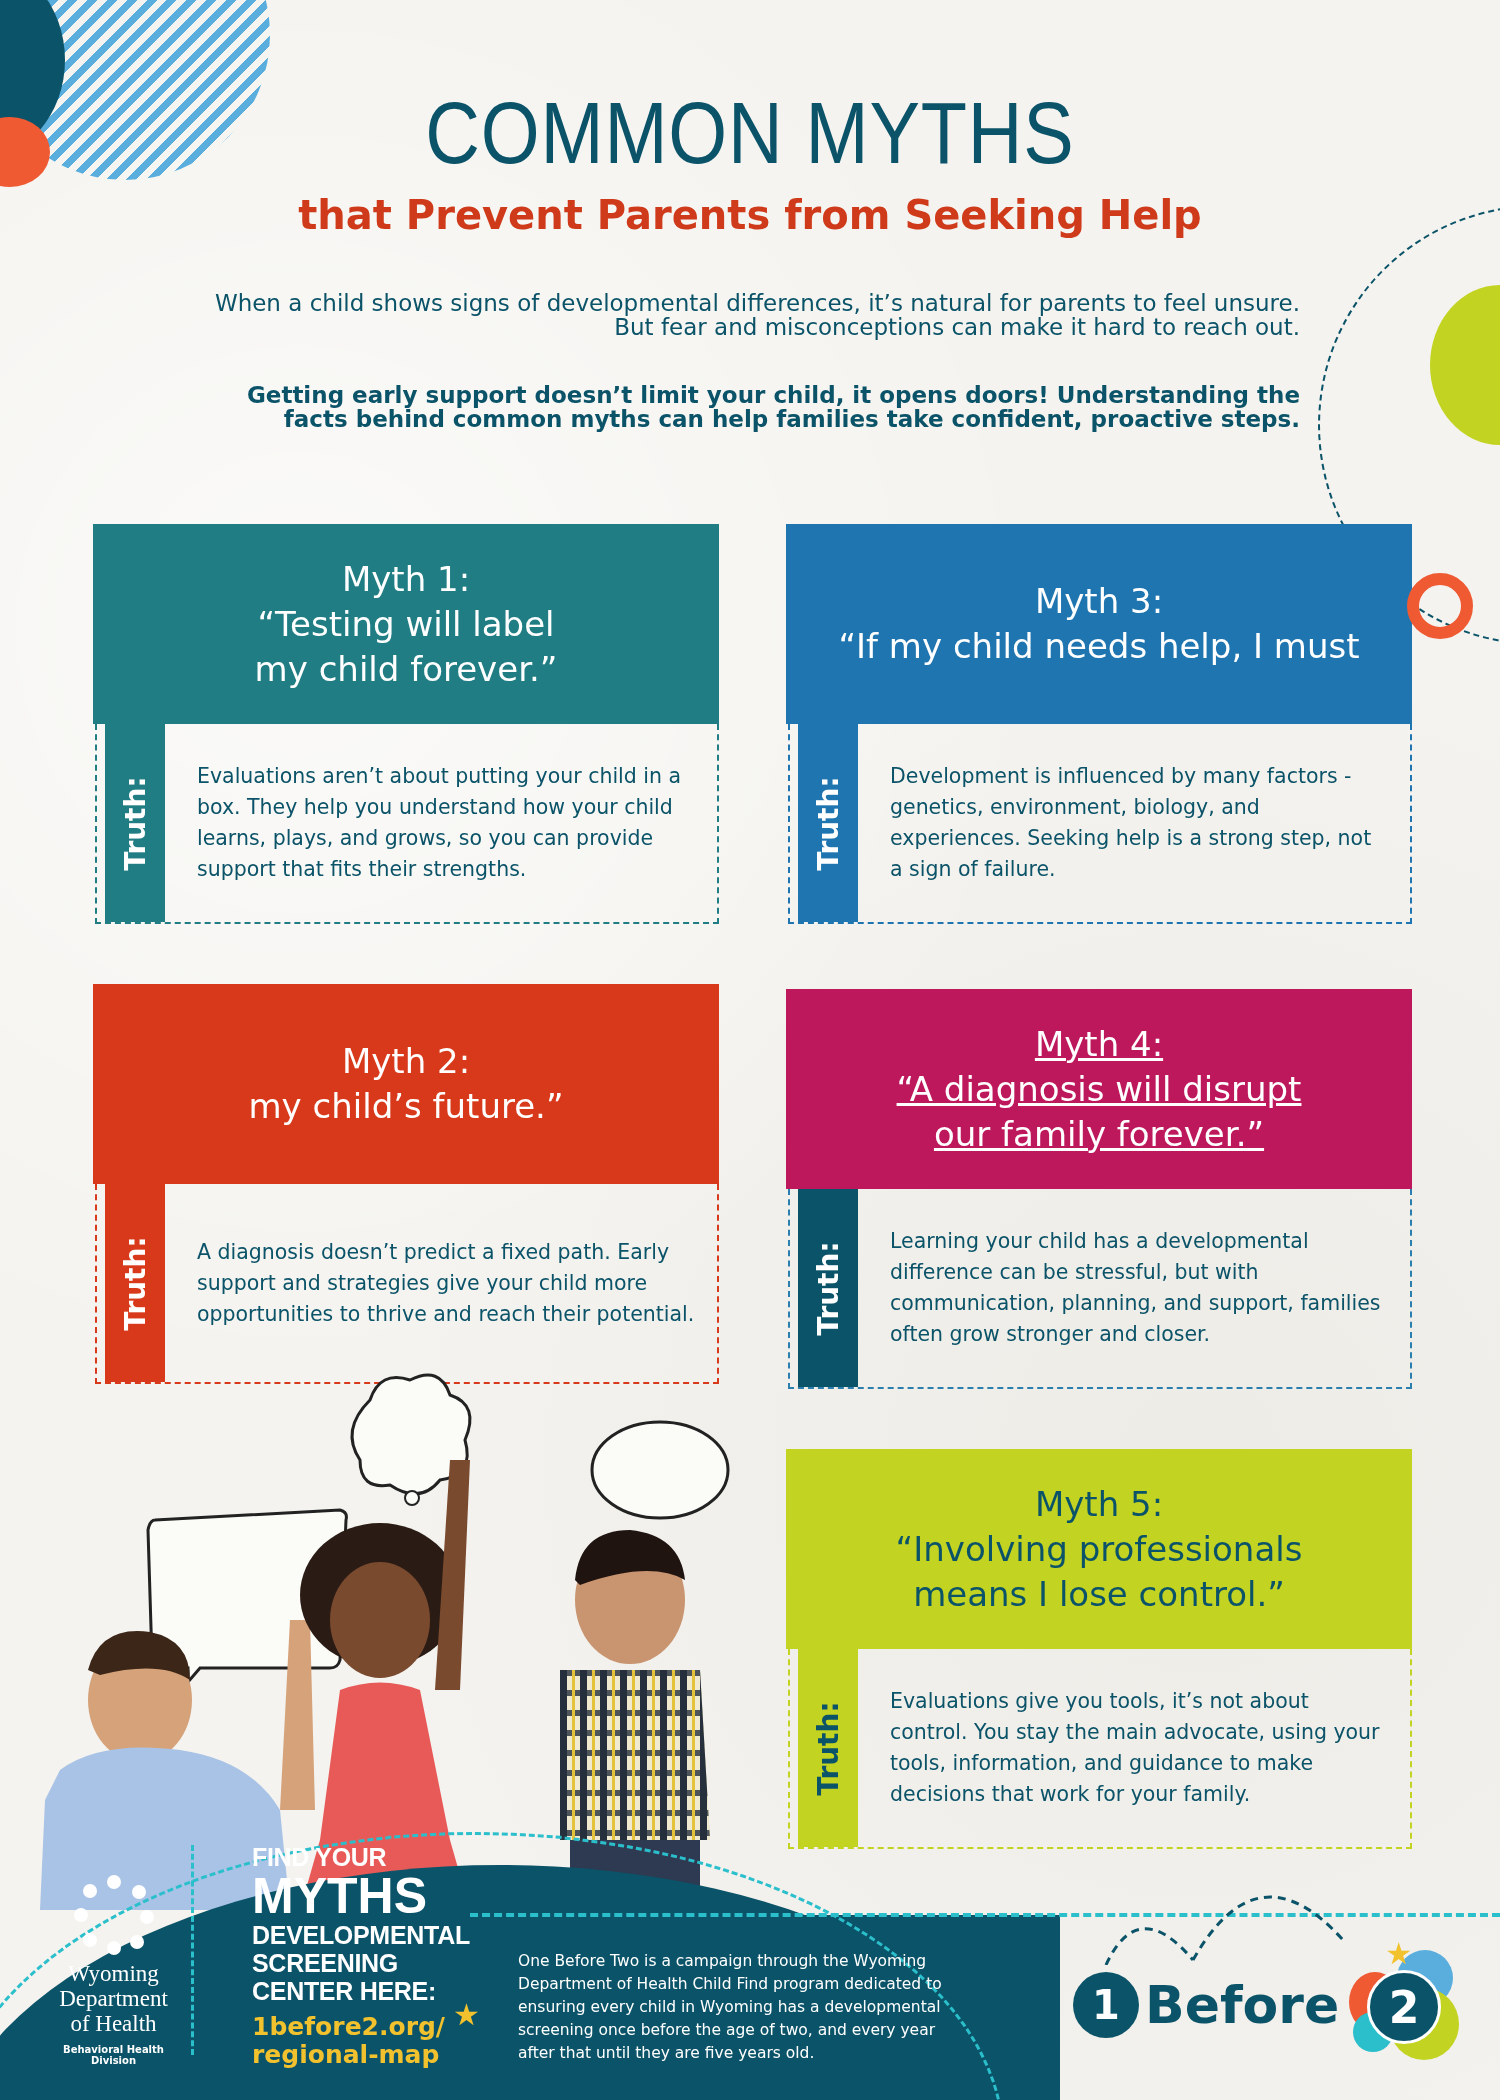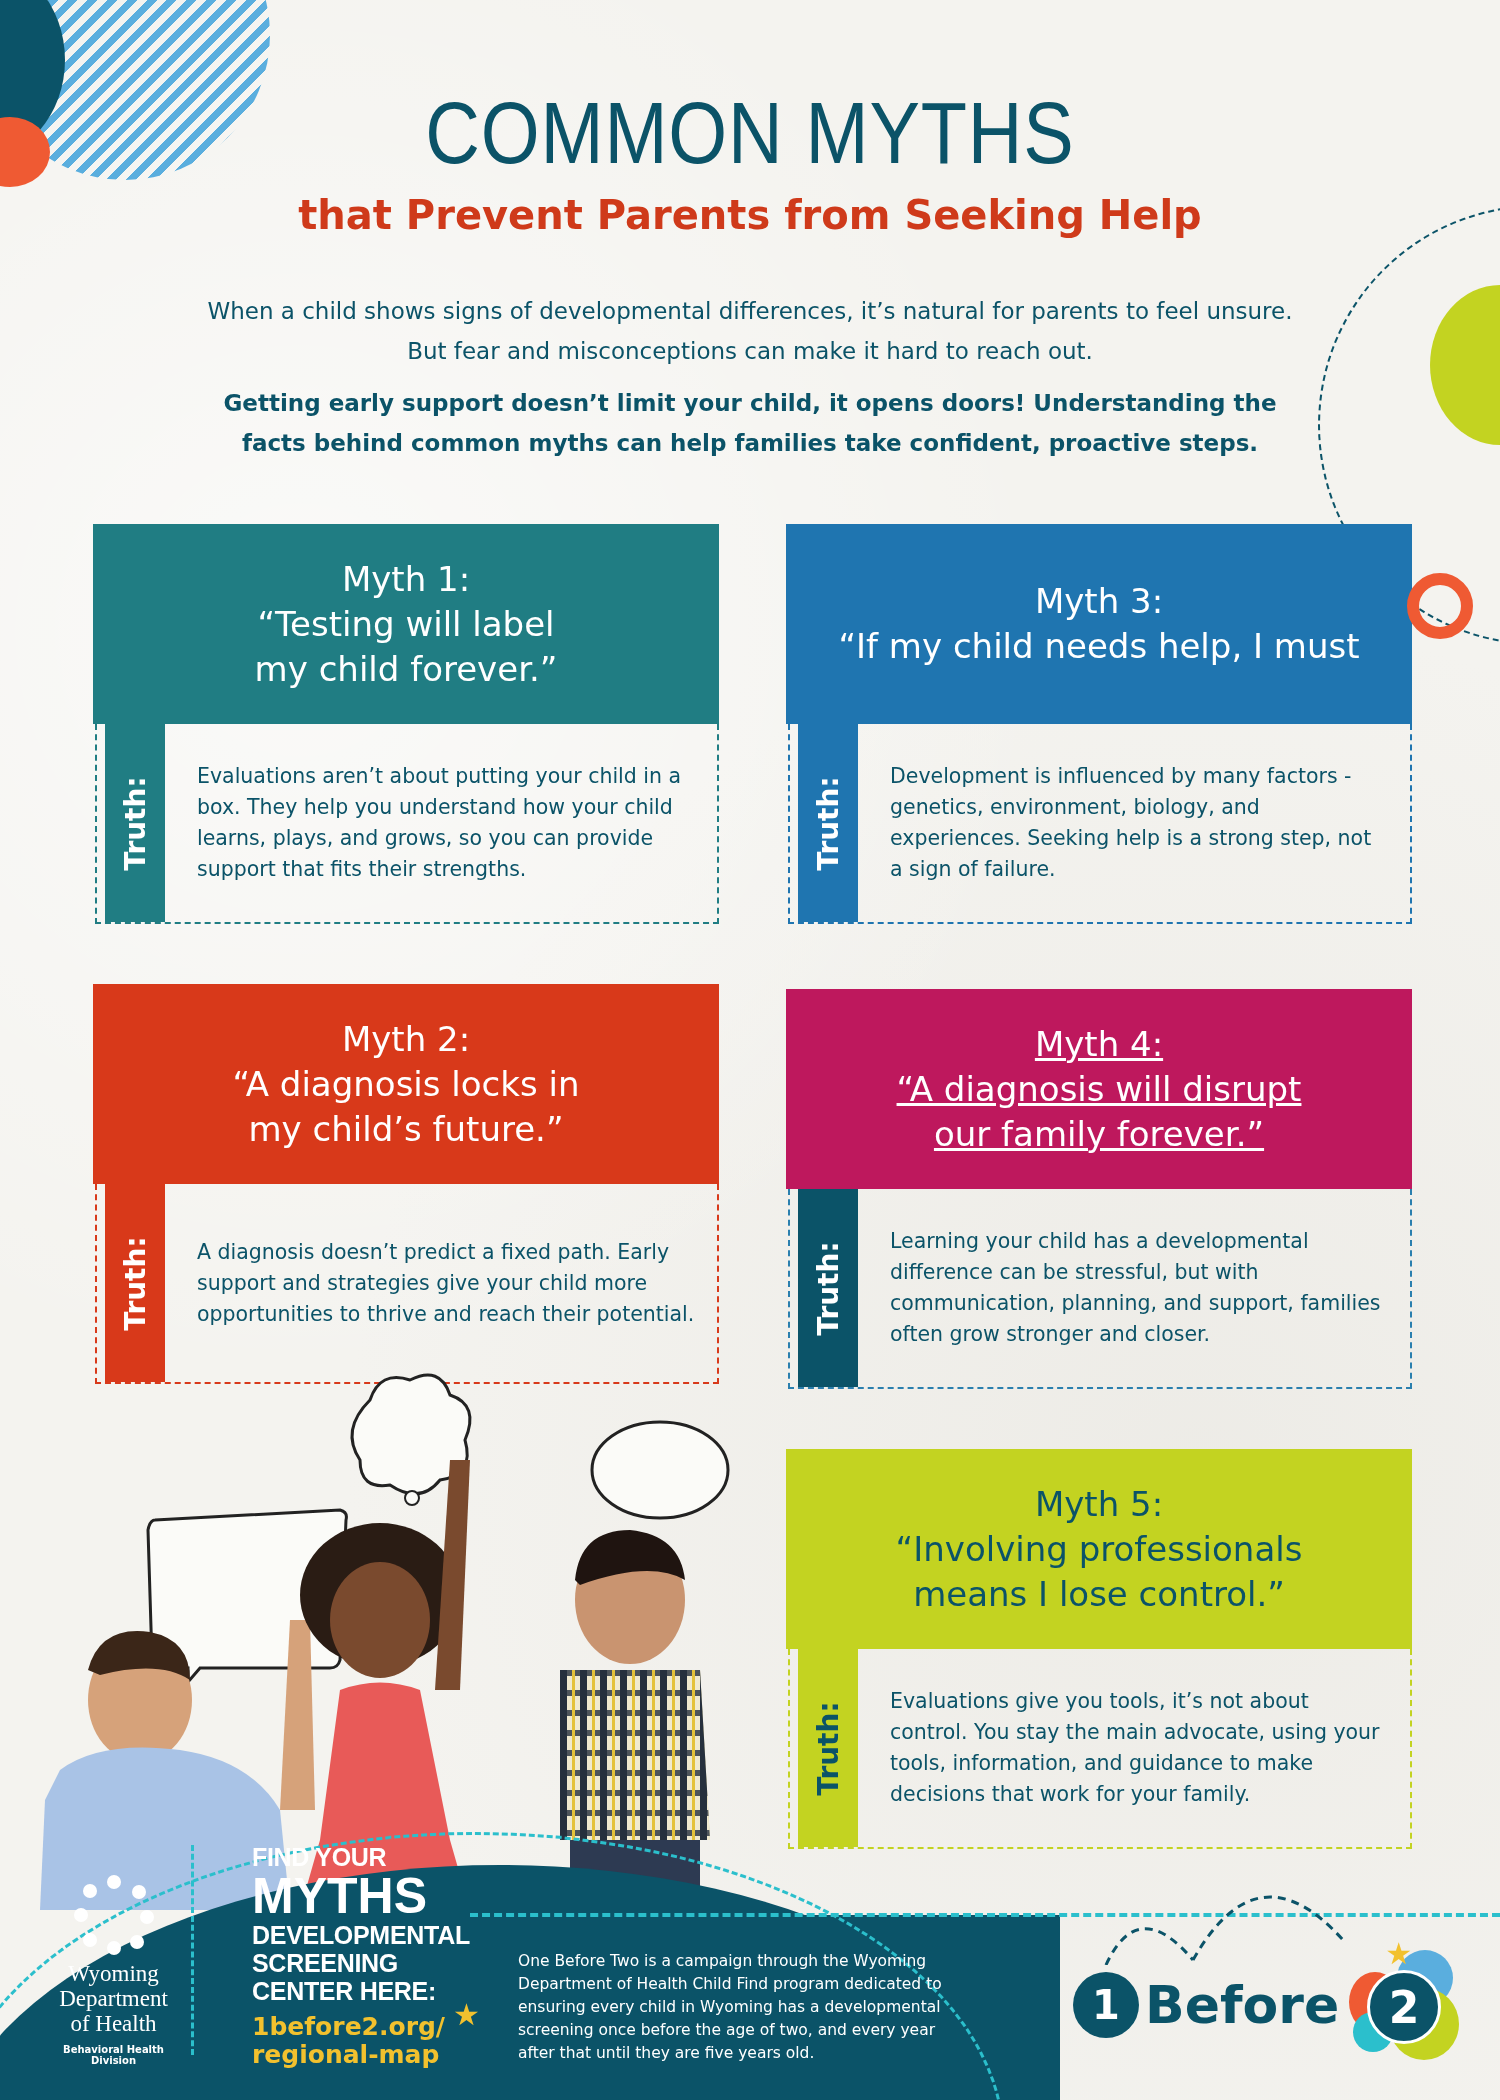--- a/index.html
+++ b/index.html
@@ -34,21 +34,21 @@
     left: 0; width: 1500px; top: 82px; text-align: center;
     font-family: "Liberation Sans", sans-serif; font-weight: normal;
     font-size: 88px; letter-spacing: 1px; color: #0b5368;
     transform: scaleX(0.86); transform-origin: center;
   }
   .subtitle {
     left: 0; width: 1500px; top: 192px; text-align: center;
     font-family: "DejaVu Sans", sans-serif; font-size: 40px; color: #cf3a1a;
   }
   .intro {
-    left: 200px; width: 1100px; text-align: center; font-size: 23px; line-height: 40px; color: #0b5368;
+    left: 200px; width: 1100px; text-align: right; font-size: 23px; line-height: 24px; color: #0b5368;
   }
   .intro1 { top: 291px; }
   .intro2 { top: 383px; font-weight: bold; }
 
   
   .card { position: absolute; width: 626px; }
   .card-head {
     height: 200px; display: flex; flex-direction: column; align-items: center; justify-content: center;
     color: #fff; text-align: center; font-size: 34px; line-height: 45px; font-family: "DejaVu Sans", sans-serif;
     padding: 12px 20px; position: relative; z-index: 2;
@@ -152,21 +152,20 @@
     <div class="truth-bar" style="background:#1f75b0;">
       <span>Truth:</span>
     </div>
     <div class="truth-text">Development is influenced by many factors - genetics, environment, biology, and experiences. Seeking help is a strong step, not a sign of failure.</div>
   </div>
 </div>
 
 <div class="card" style="left:93px; top:984px;">
   <div class="card-head" style="background:#d8391a;">
     <div>Myth 2:</div>
-    <div>“A diagnosis locks in</div>
     <div>my child’s future.”</div>
   </div>
   <div class="card-body" style="border-color:#d8391a;">
     <div class="truth-bar" style="background:#d8391a;">
       <span>Truth:</span>
     </div>
     <div class="truth-text">A diagnosis doesn’t predict a fixed path. Early support and strategies give your child more opportunities to thrive and reach their potential.</div>
   </div>
 </div>
 

